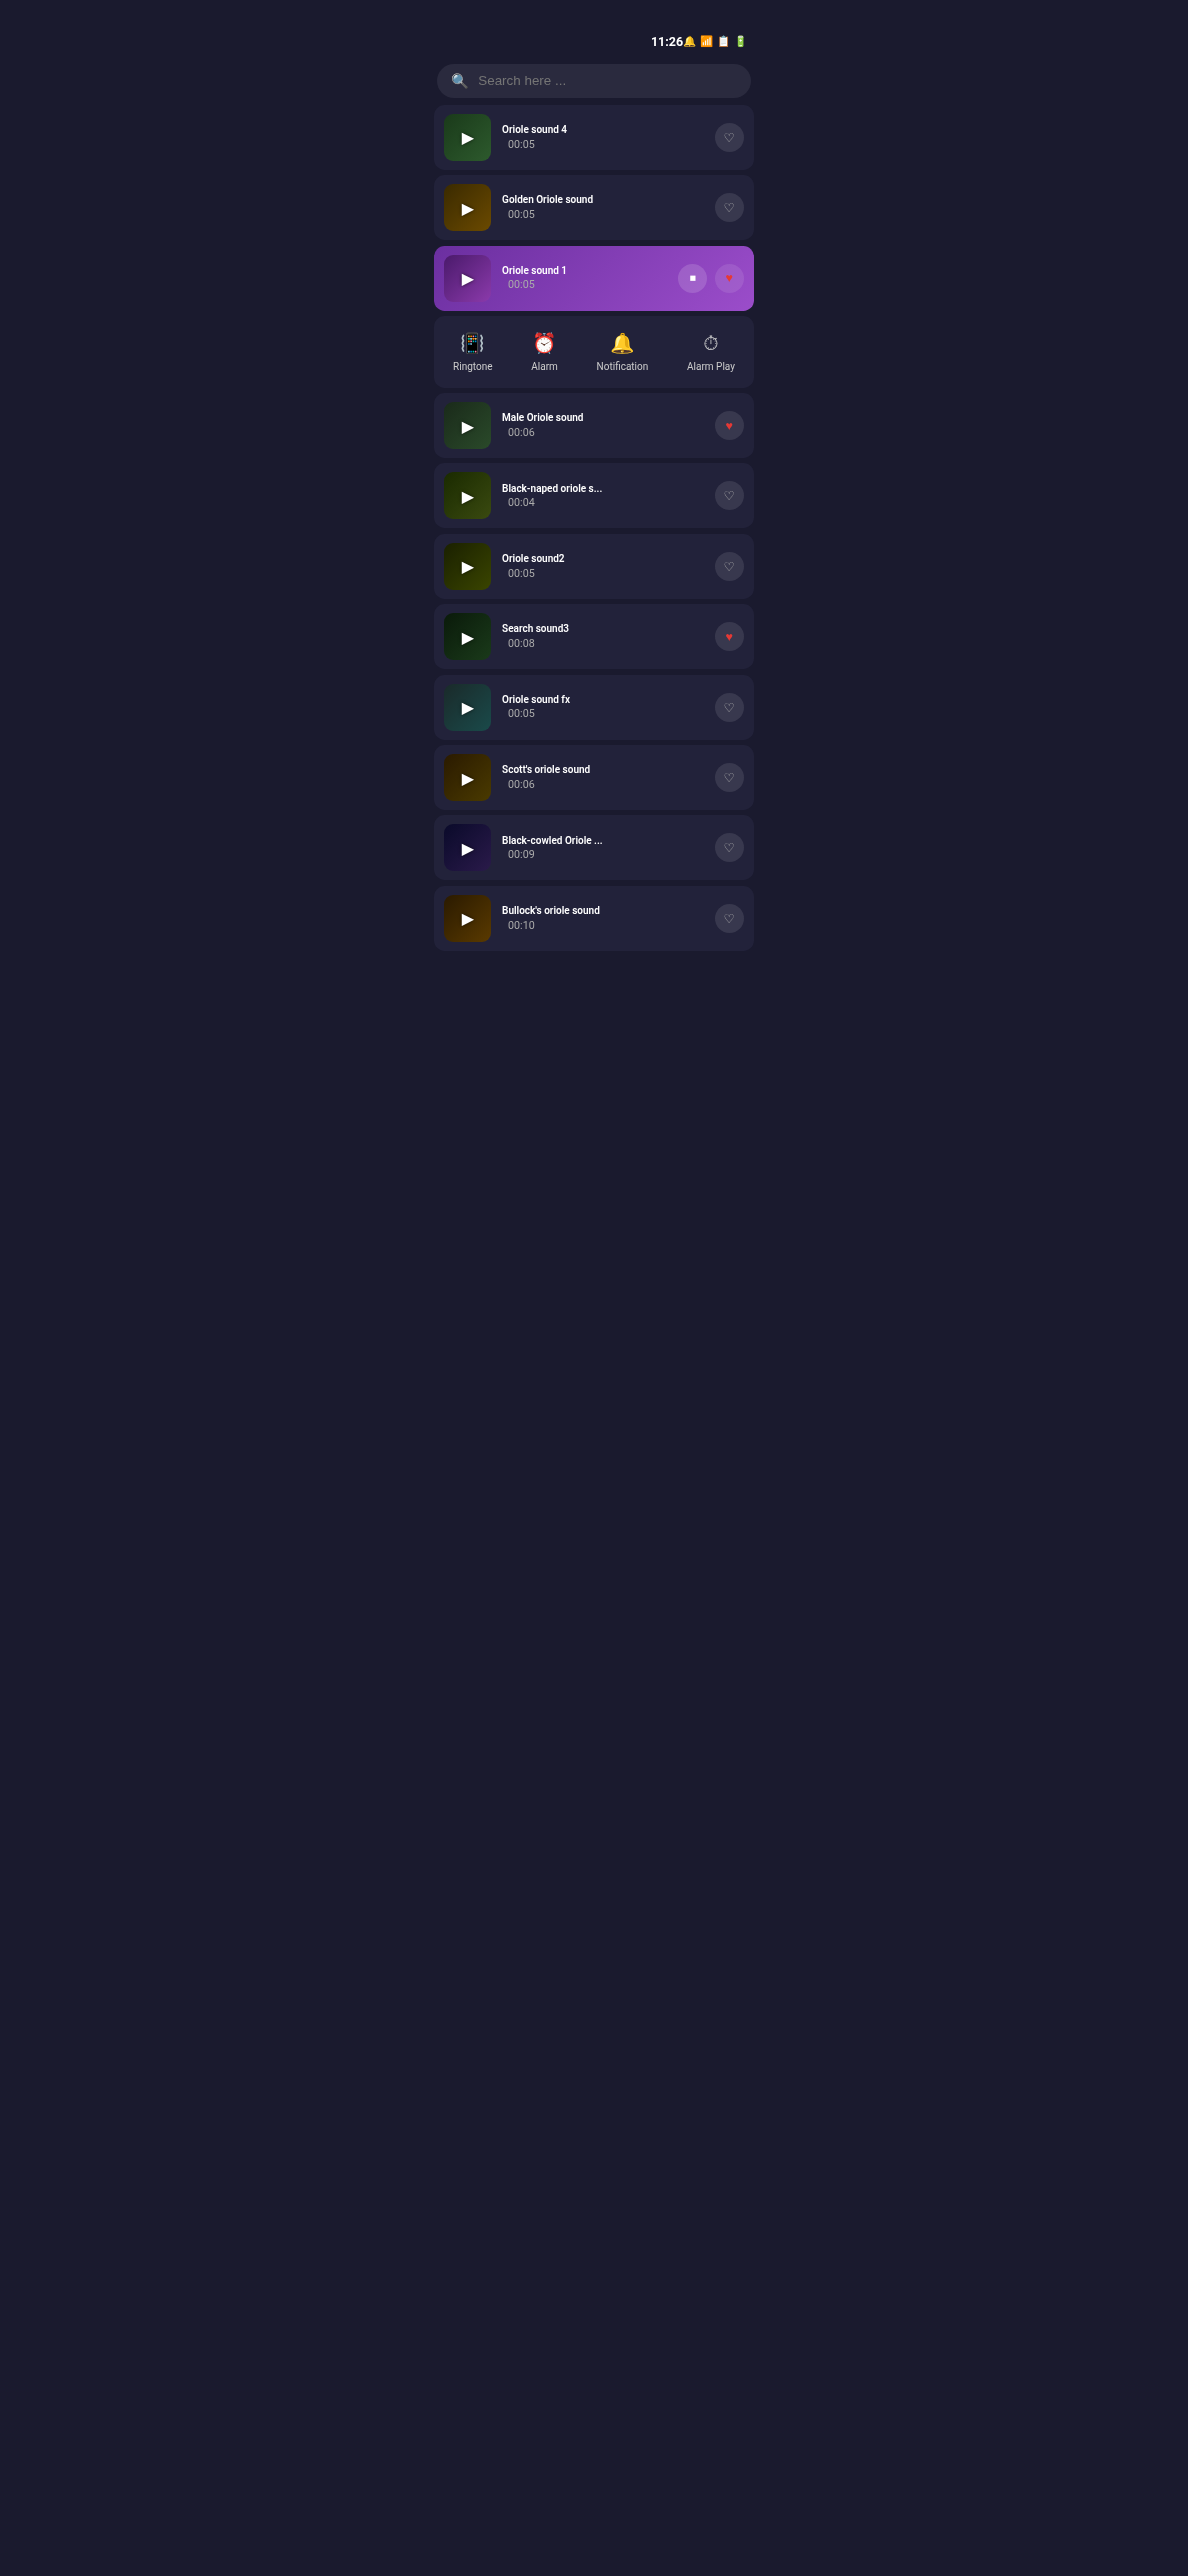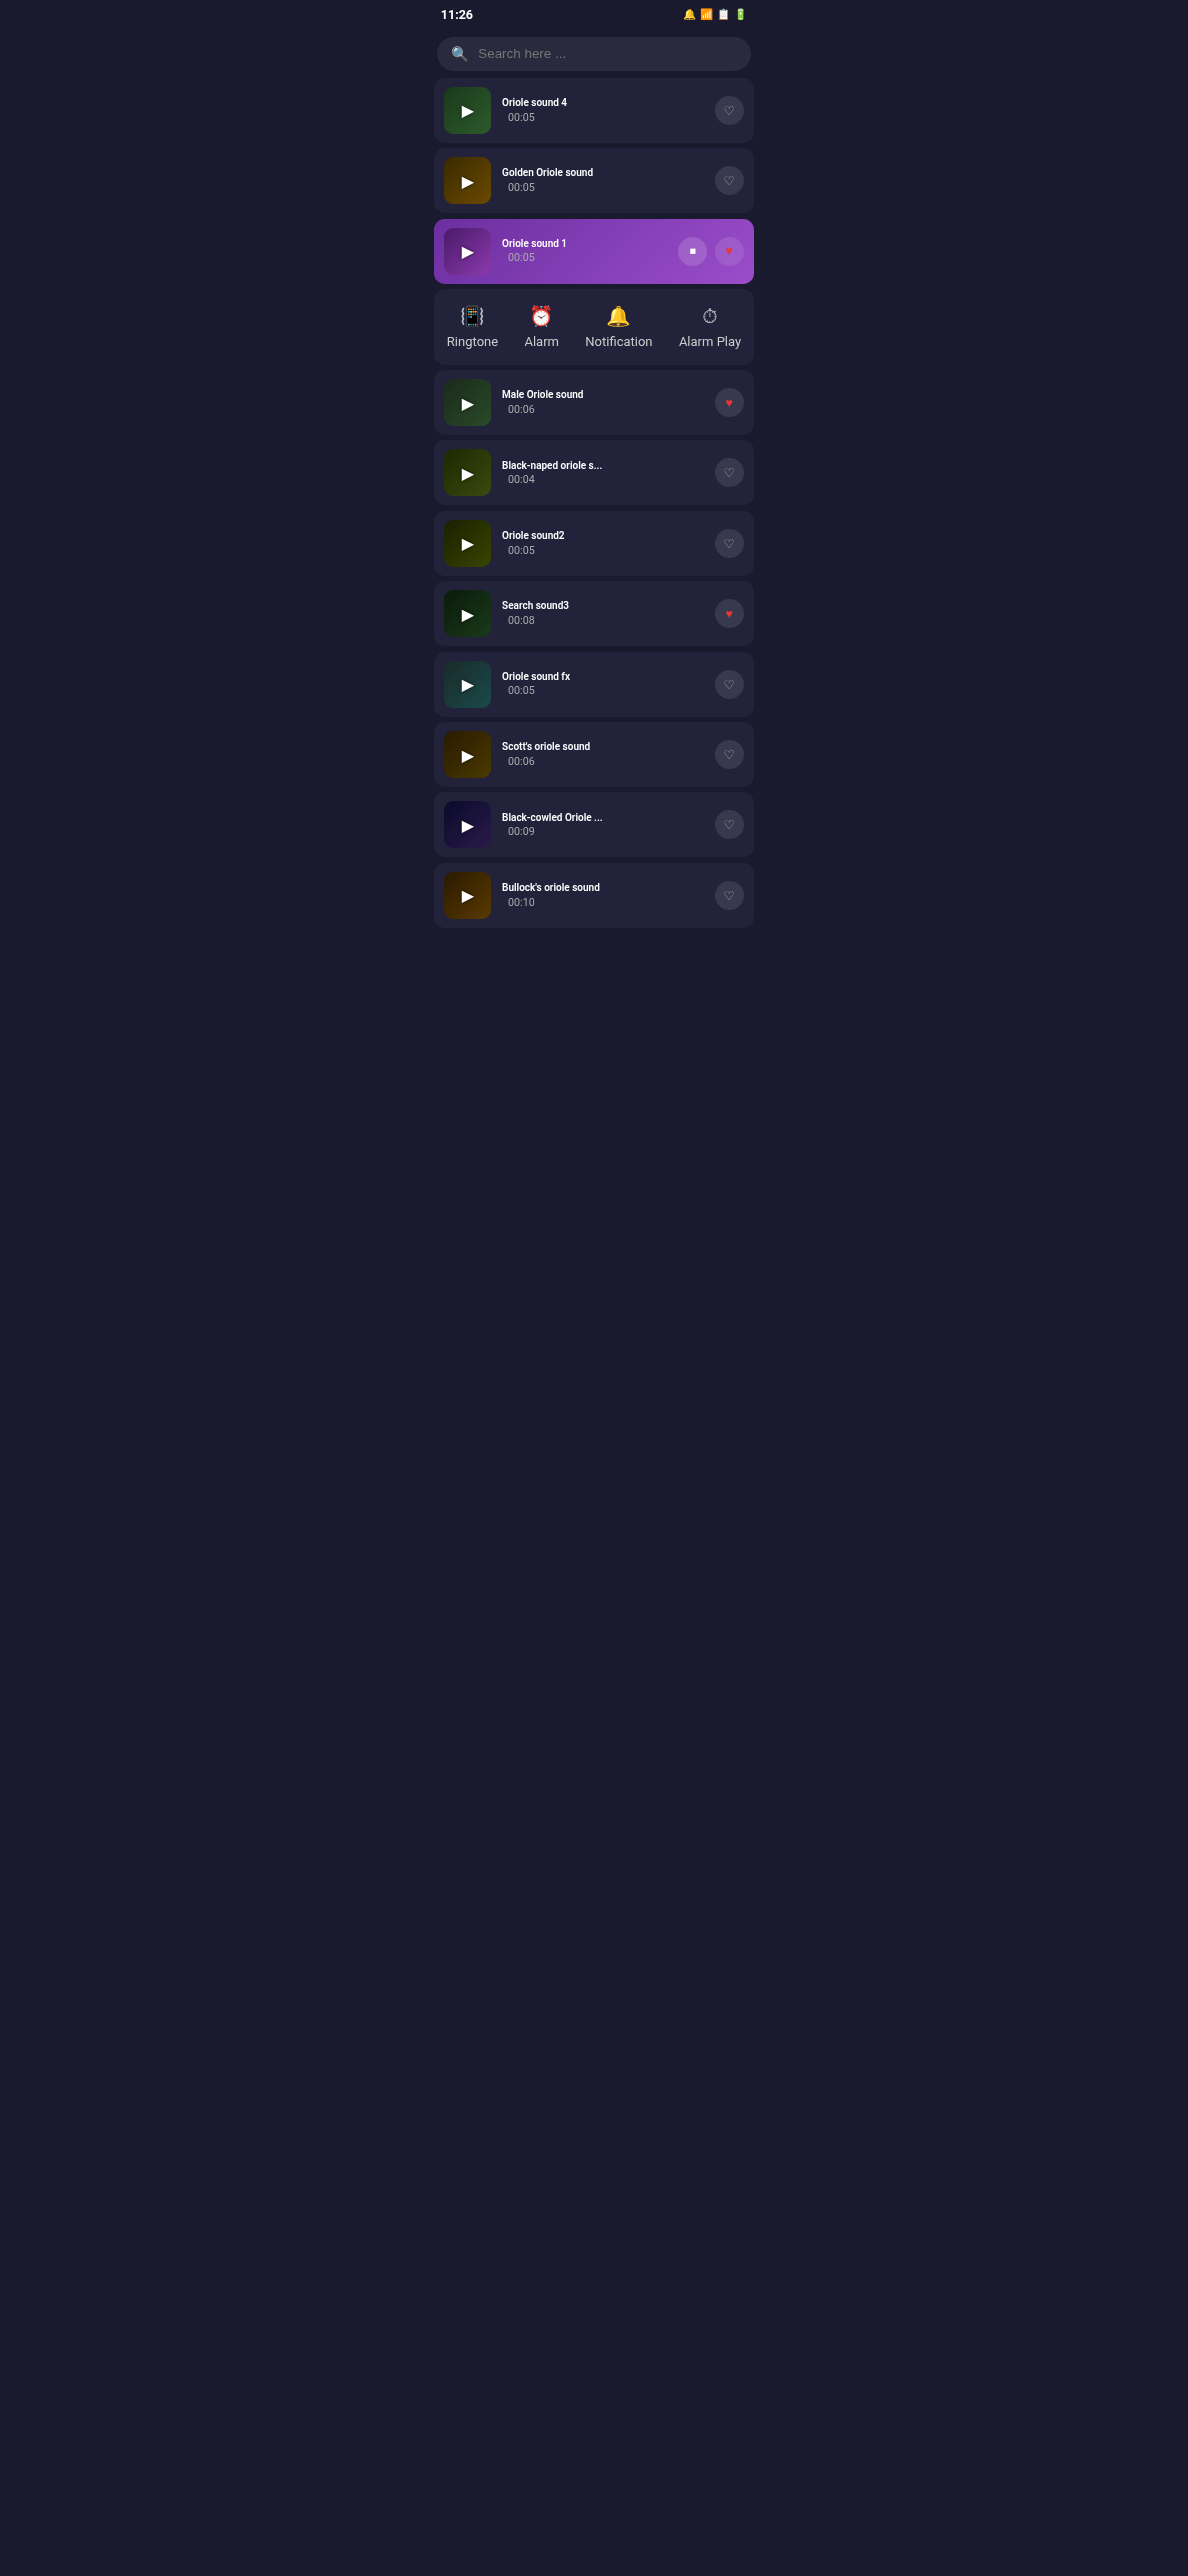--- a/index.html
+++ b/index.html
@@ -12,25 +12,26 @@
       background-color: #1a1a2e;
       font-family: -apple-system, BlinkMacSystemFont, 'Segoe UI', Roboto, sans-serif;
       width: 335px;
       margin: 0 auto;
       color: #ffffff;
       min-height: 100vh;
     }
 
     .status-bar {
       display: flex;
-      justify-content: space-between;
+      justify-content: flex-end;
       align-items: center;
       padding: 7.2px 14.3px;
       font-size: 10.7px;
       font-weight: 600;
+      margin-top: 27px;
     }
 
     .status-time {
       font-size: 12.5px;
       font-weight: 700;
     }
 
     .status-icons {
       display: flex;
       gap: 3.6px;
@@ -184,21 +185,21 @@
       gap: 5.4px;
       cursor: pointer;
     }
 
     .option-icon {
       font-size: 19.7px;
       color: #cccccc;
     }
 
     .option-label {
-      font-size: 13px;
+      font-size: 10px;
       color: #cccccc;
       text-align: center;
     }
 
     
     .thumb-oriole4 { background: linear-gradient(135deg, #1a3a1a, #2d5a2d); }
     .thumb-golden { background: linear-gradient(135deg, #3a2a00, #6b4a00); }
     .thumb-oriole1 { background: linear-gradient(135deg, #4a1a6b, #8b3aab); }
     .thumb-male { background: linear-gradient(135deg, #1a2a1a, #2a4a2a); }
     .thumb-blacknaped { background: linear-gradient(135deg, #1a2a00, #3a4a10); }

